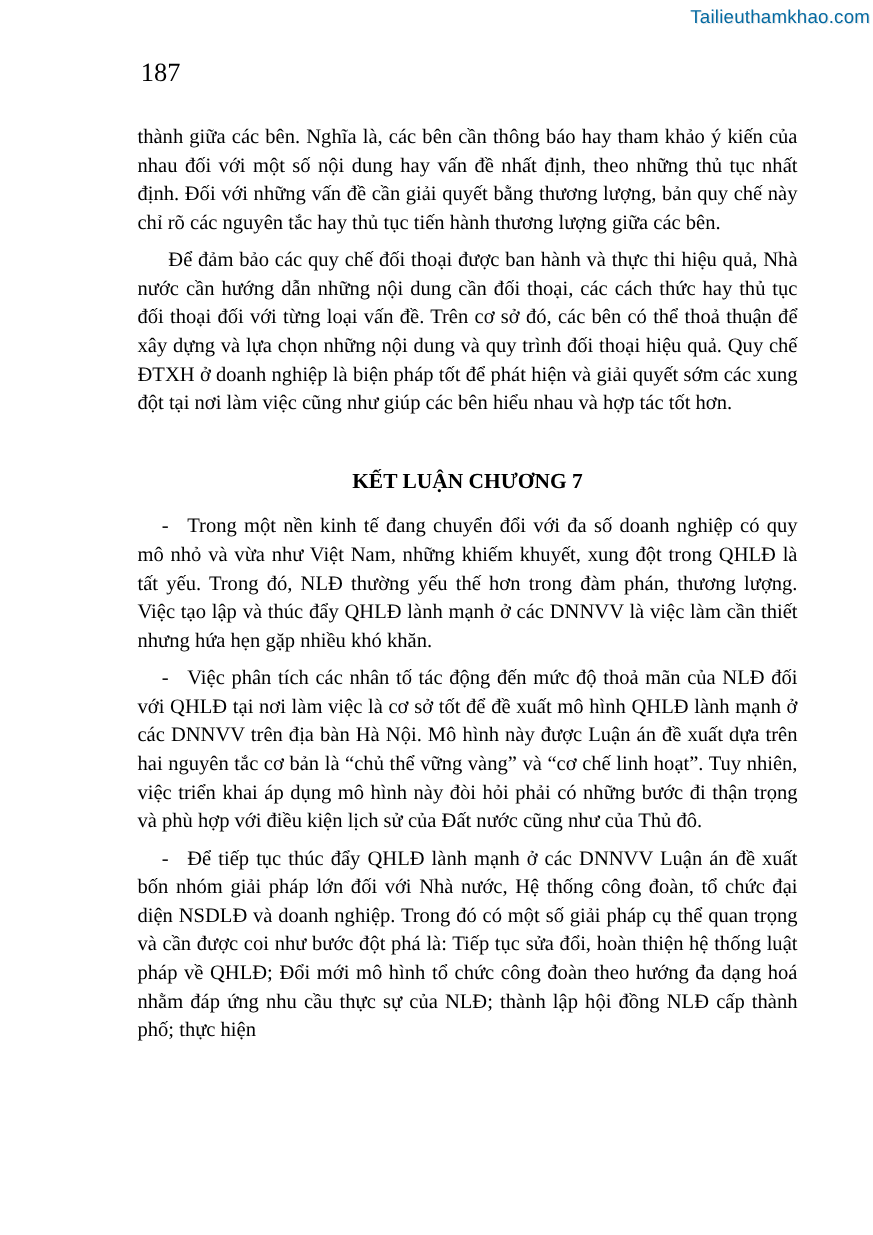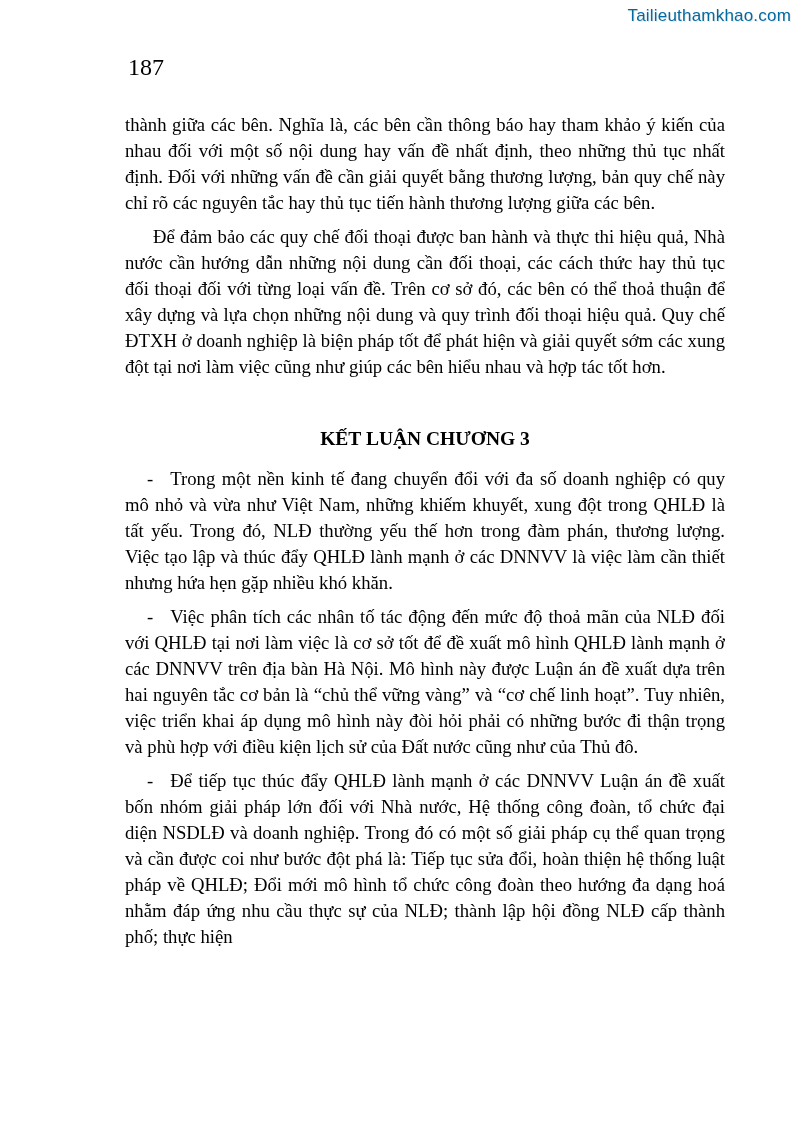--- a/index.html
+++ b/index.html
@@ -65,21 +65,21 @@
 <div class="watermark">Tailieuthamkhao.com</div>
 
 <div class="page-number">187</div>
 
 <div class="content">
 
   <p class="para">thành giữa các bên. Nghĩa là, các bên cần thông báo hay tham khảo ý kiến của nhau đối với một số nội dung hay vấn đề nhất định, theo những thủ tục nhất định. Đối với những vấn đề cần giải quyết bằng thương lượng, bản quy chế này chỉ rõ các nguyên tắc hay thủ tục tiến hành thương lượng giữa các bên.</p>
 
   <p class="para indent-sm">Để đảm bảo các quy chế đối thoại được ban hành và thực thi hiệu quả, Nhà nước cần hướng dẫn những nội dung cần đối thoại, các cách thức hay thủ tục đối thoại đối với từng loại vấn đề. Trên cơ sở đó, các bên có thể thoả thuận để xây dựng và lựa chọn những nội dung và quy trình đối thoại hiệu quả. Quy chế ĐTXH ở doanh nghiệp là biện pháp tốt để phát hiện và giải quyết sớm các xung đột tại nơi làm việc cũng như giúp các bên hiểu nhau và hợp tác tốt hơn.</p>
 
-  <h2 class="chapter-heading">KẾT LUẬN CHƯƠNG 3</h2>
+  <h2 class="chapter-heading">KẾT LUẬN CHƯƠNG 7</h2>
 
 
   <p class="para bullet"><span class="marker">-</span><span>Trong một nền kinh tế đang chuyển đổi với đa số doanh nghiệp có quy mô nhỏ và vừa như Việt Nam, những khiếm khuyết, xung đột trong QHLĐ là tất yếu. Trong đó, NLĐ thường yếu thế hơn trong đàm phán, thương lượng. Việc tạo lập và thúc đẩy QHLĐ lành mạnh ở các DNNVV là việc làm cần thiết nhưng hứa hẹn gặp nhiều khó khăn.</span></p>
 
   <p class="para bullet"><span class="marker">-</span><span>Việc phân tích các nhân tố tác động đến mức độ thoả mãn của NLĐ đối với QHLĐ tại nơi làm việc là cơ sở tốt để đề xuất mô hình QHLĐ lành mạnh ở các DNNVV trên địa bàn Hà Nội. Mô hình này được Luận án đề xuất dựa trên hai nguyên tắc cơ bản là “chủ thể vững vàng” và “cơ chế linh hoạt”. Tuy nhiên, việc triển khai áp dụng mô hình này đòi hỏi phải có những bước đi thận trọng và phù hợp với điều kiện lịch sử của Đất nước cũng như của Thủ đô.</span></p>
 
   <p class="para bullet"><span class="marker">-</span><span>Để tiếp tục thúc đẩy QHLĐ lành mạnh ở các DNNVV Luận án đề xuất bốn nhóm giải pháp lớn đối với Nhà nước, Hệ thống công đoàn, tổ chức đại diện NSDLĐ và doanh nghiệp. Trong đó có một số giải pháp cụ thể quan trọng và cần được coi như bước đột phá là: Tiếp tục sửa đổi, hoàn thiện hệ thống luật pháp về QHLĐ;  Đổi mới mô hình tổ chức công đoàn theo hướng đa dạng hoá nhằm đáp ứng nhu cầu thực sự của NLĐ; thành lập hội đồng NLĐ cấp thành phố; thực hiện</span></p>
 
 </div>
 

